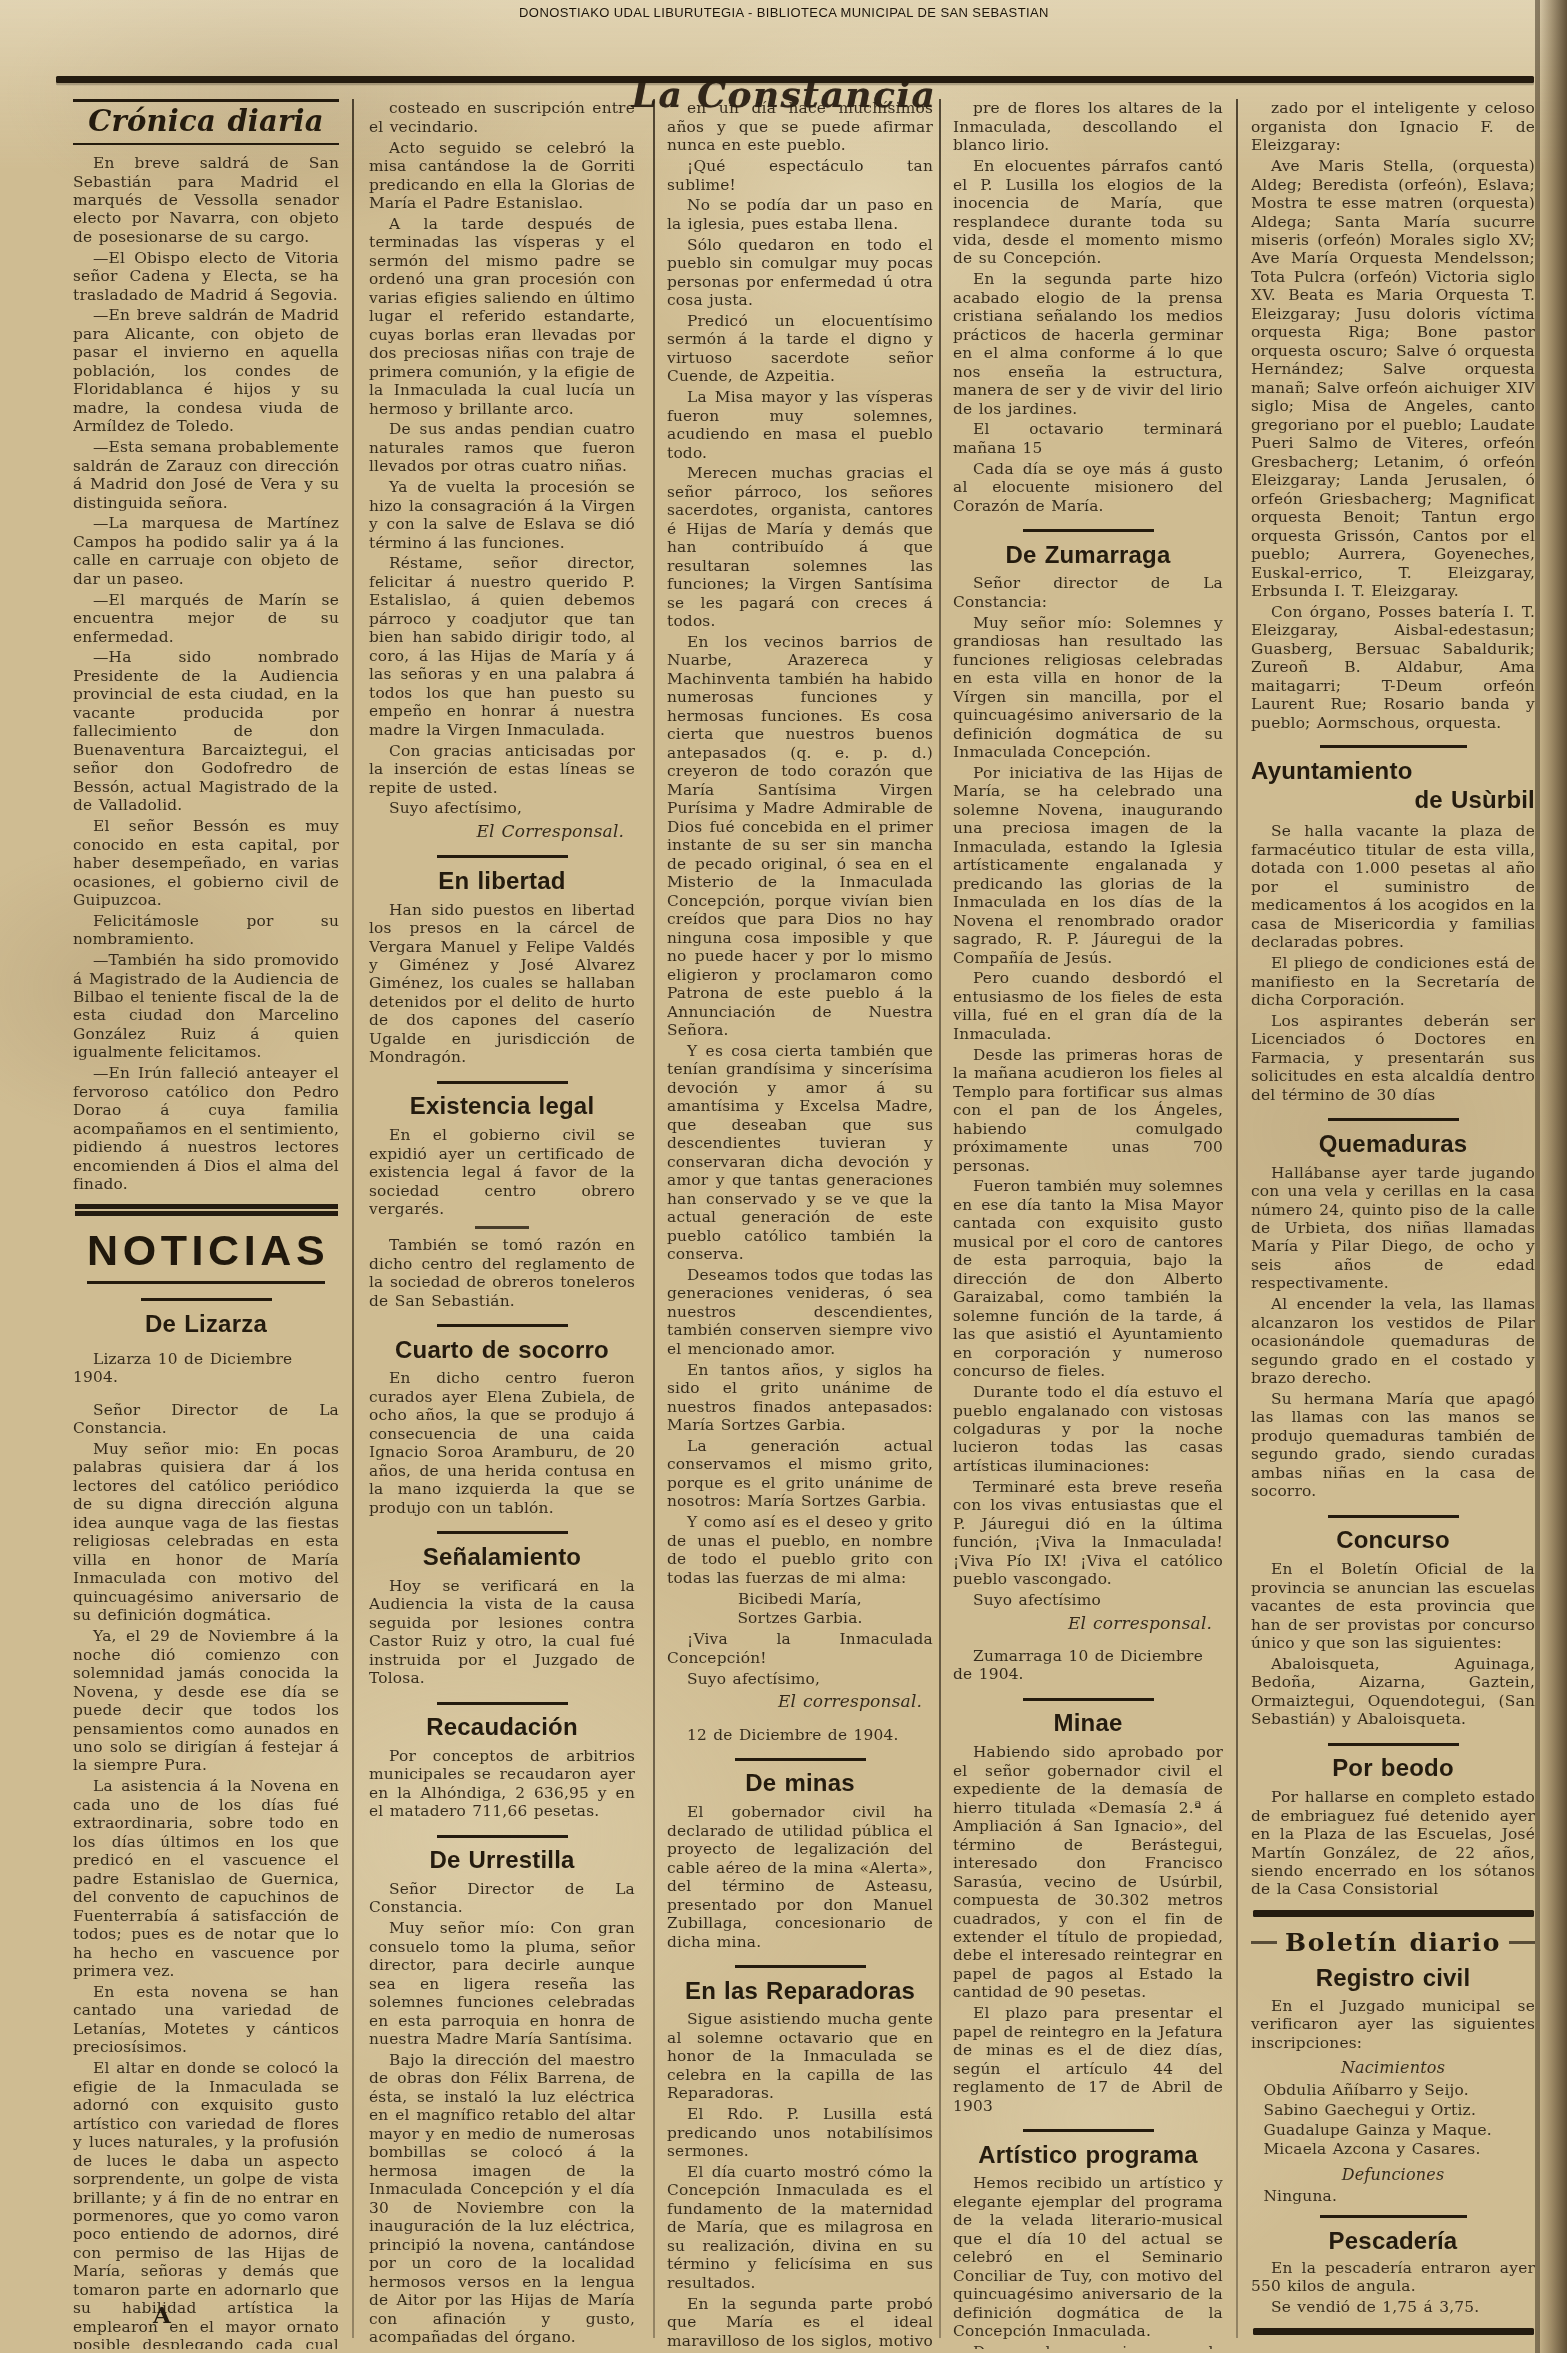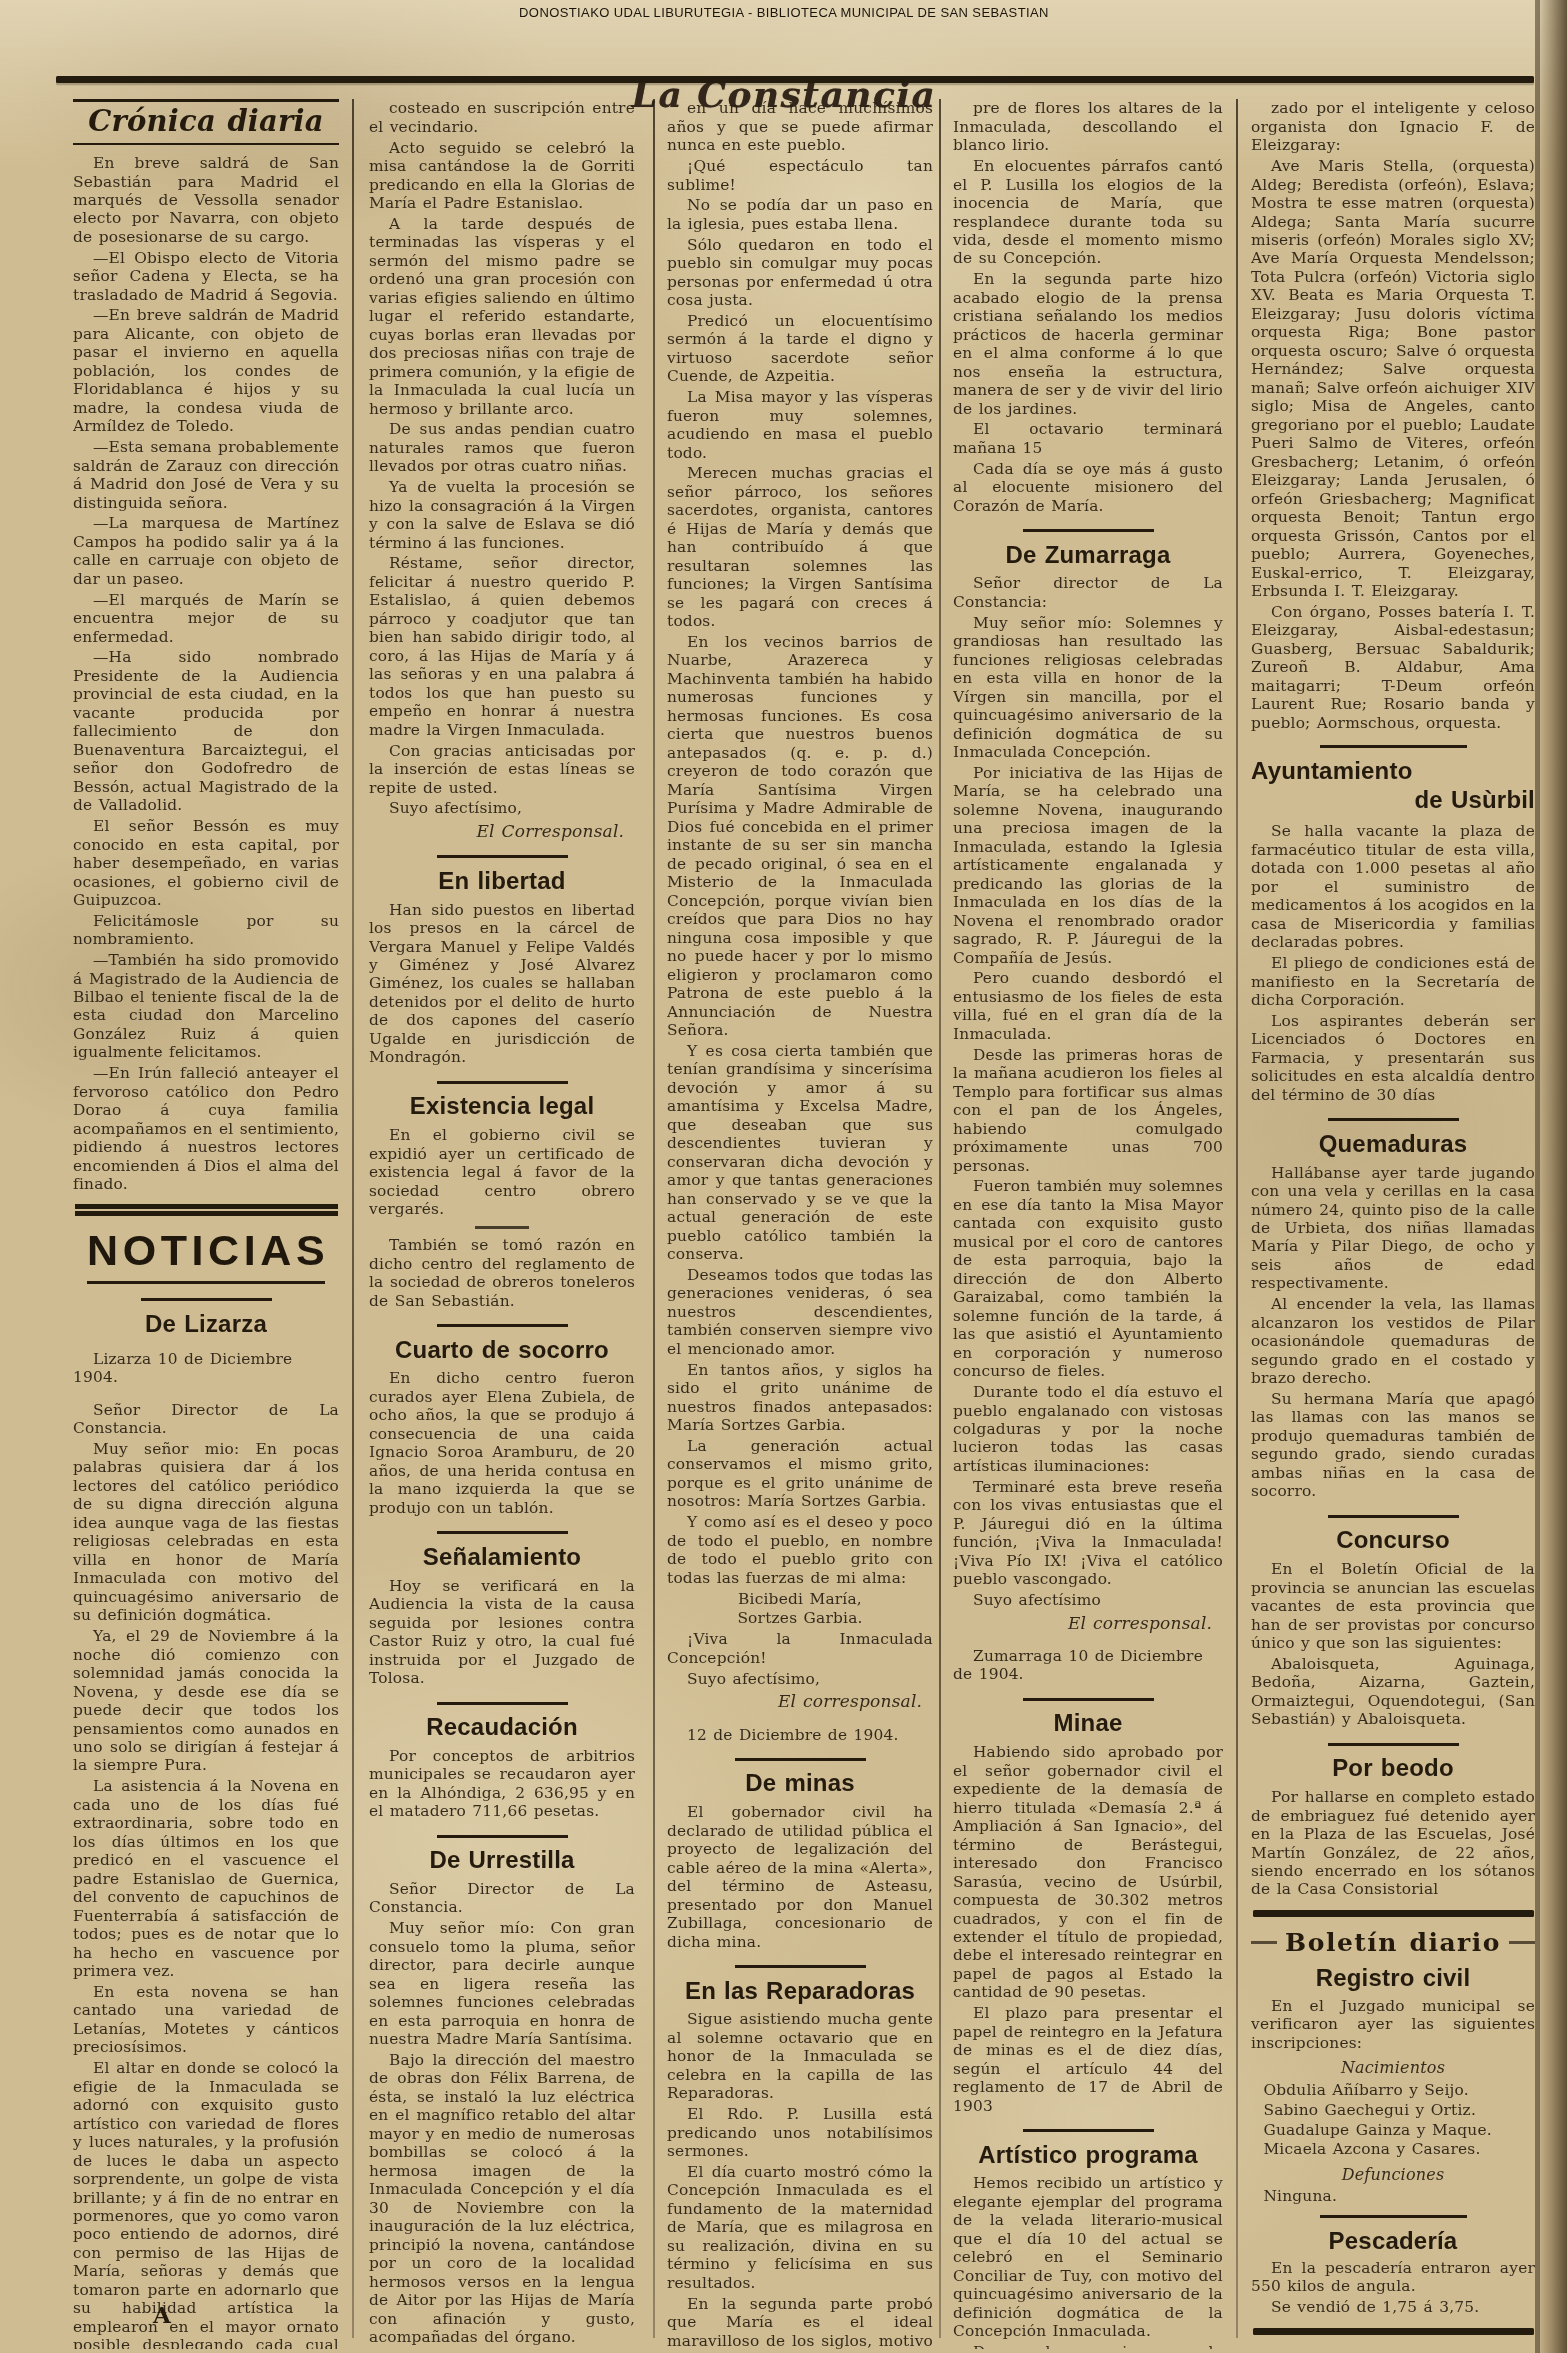--- a/index.html
+++ b/index.html
@@ -132,21 +132,21 @@
     <div class="blk p">No se podía dar un paso en la iglesia, pues estaba llena.</div>
     <div class="blk p">Sólo quedaron en todo el pueblo sin comulgar muy pocas personas por enfermedad ú otra cosa justa.</div>
     <div class="blk p">Predicó un elocuentísimo sermón á la tarde el digno y virtuoso sacerdote señor Cuende, de Azpeitia.</div>
     <div class="blk p">La Misa mayor y las vísperas fueron muy solemnes, acudiendo en masa el pueblo todo.</div>
     <div class="blk p">Merecen muchas gracias el señor párroco, los señores sacerdotes, organista, cantores é Hijas de María y demás que han contribuído á que resultaran solemnes las funciones; la Virgen Santísima se les pagará con creces á todos.</div>
     <div class="blk p">En los vecinos barrios de Nuarbe, Arazereca y Machinventa también ha habido numerosas funciones y hermosas funciones. Es cosa cierta que nuestros buenos antepasados (q. e. p. d.) creyeron de todo corazón que María Santísima Virgen Purísima y Madre Admirable de Dios fué concebida en el primer instante de su ser sin mancha de pecado original, ó sea en el Misterio de la Inmaculada Concepción, porque vivían bien creídos que para Dios no hay ninguna cosa imposible y que no puede hacer y por lo mismo eligieron y proclamaron como Patrona de este pueblo á la Annunciación de Nuestra Señora.</div>
     <div class="blk p">Y es cosa cierta también que tenían grandísima y sincerísima devoción y amor á su amantísima y Excelsa Madre, que deseaban que sus descendientes tuvieran y conservaran dicha devoción y amor y que tantas generaciones han conservado y se ve que la actual generación de este pueblo católico también la conserva.</div>
     <div class="blk p">Deseamos todos que todas las generaciones venideras, ó sea nuestros descendientes, también conserven siempre vivo el mencionado amor.</div>
     <div class="blk p">En tantos años, y siglos ha sido el grito unánime de nuestros finados antepasados: María Sortzes Garbia.</div>
     <div class="blk p">La generación actual conservamos el mismo grito, porque es el grito unánime de nosotros: María Sortzes Garbia.</div>
-    <div class="blk p">Y como así es el deseo y poco de todo el pueblo, en nombre de todo el pueblo grito con todas las fuerzas de mi alma:</div>
+    <div class="blk p">Y como así es el deseo y grito de unas el pueblo, en nombre de todo el pueblo grito con todas las fuerzas de mi alma:</div>
     <div class="blk center">Bicibedi María,
 Sortzes Garbia.</div>
     <div class="blk p">¡Viva la Inmaculada Concepción!</div>
     <div class="blk p">Suyo afectísimo,</div>
     <div class="blk right-italic">El corresponsal.</div>
     <div class="blk dateline">12 de Diciembre de 1904.</div>
     <div class="blk h-sub">De minas</div>
     <div class="blk p">El gobernador civil ha declarado de utilidad pública el proyecto de legalización del cable aéreo de la mina «Alerta», del término de Asteasu, presentado por don Manuel Zubillaga, concesionario de dicha mina.</div>
     <div class="blk h-sub">En las Reparadoras</div>
     <div class="blk p">Sigue asistiendo mucha gente al solemne octavario que en honor de la Inmaculada se celebra en la capilla de las Reparadoras.</div>

